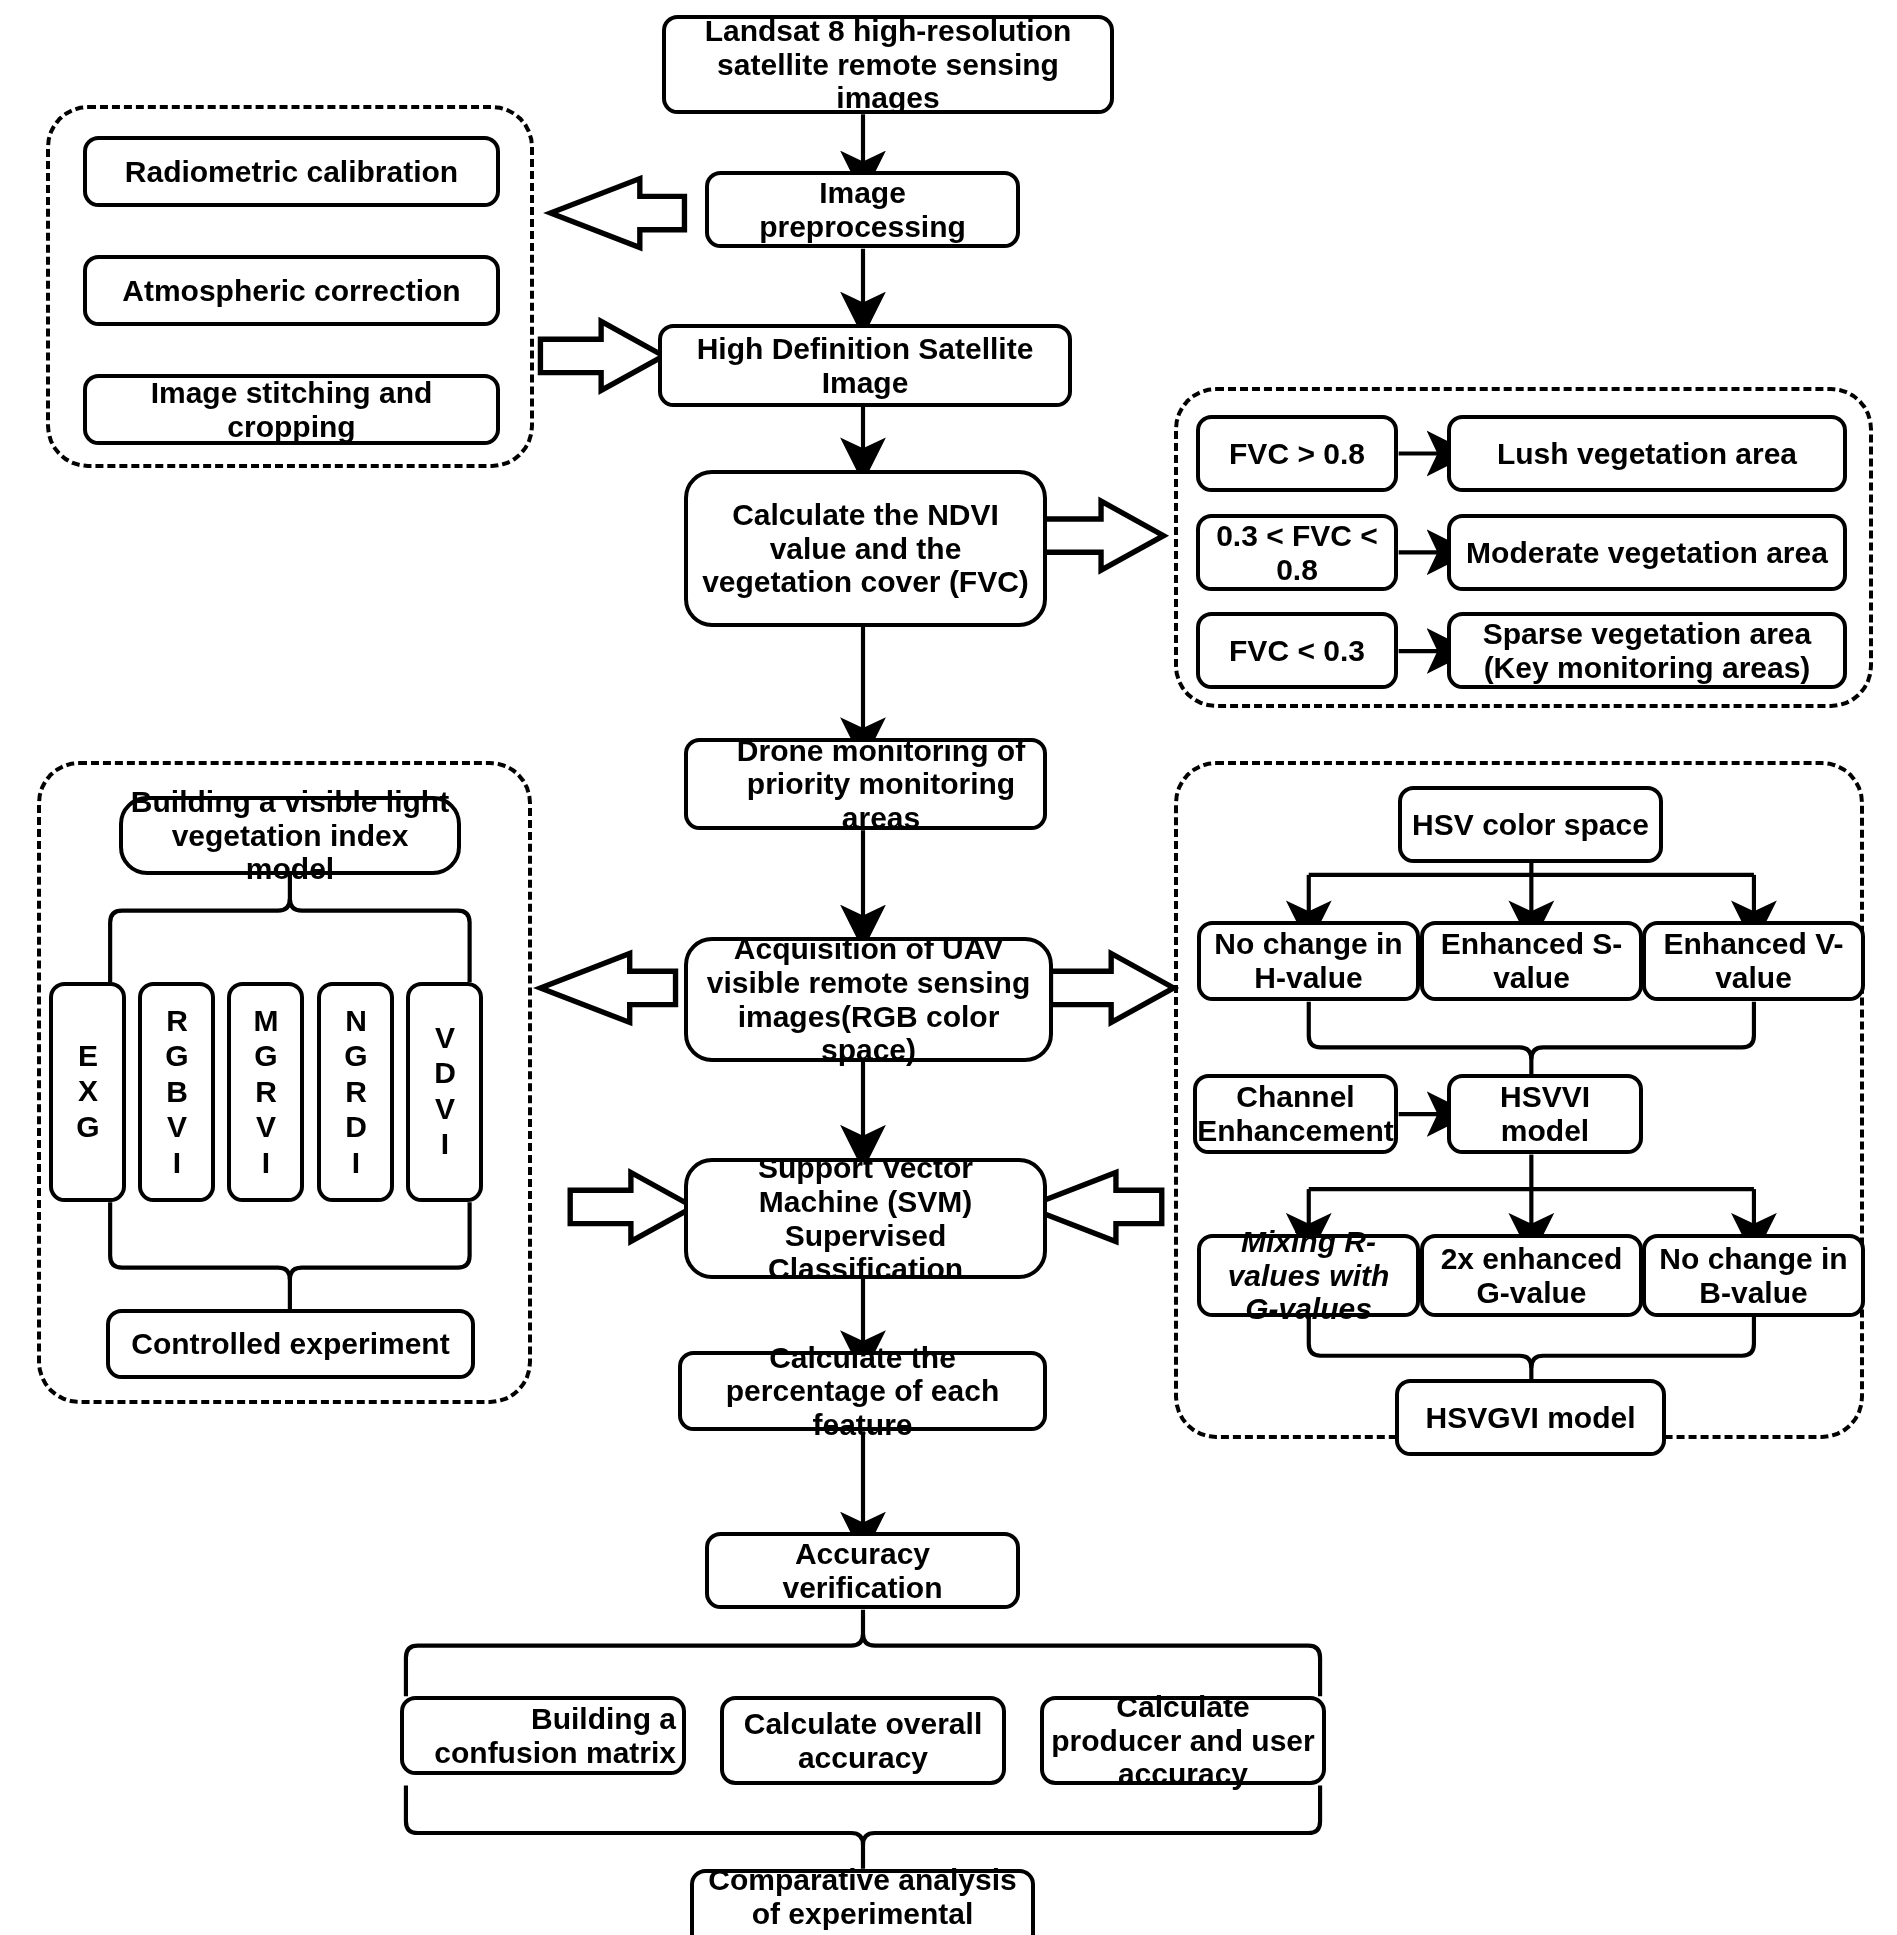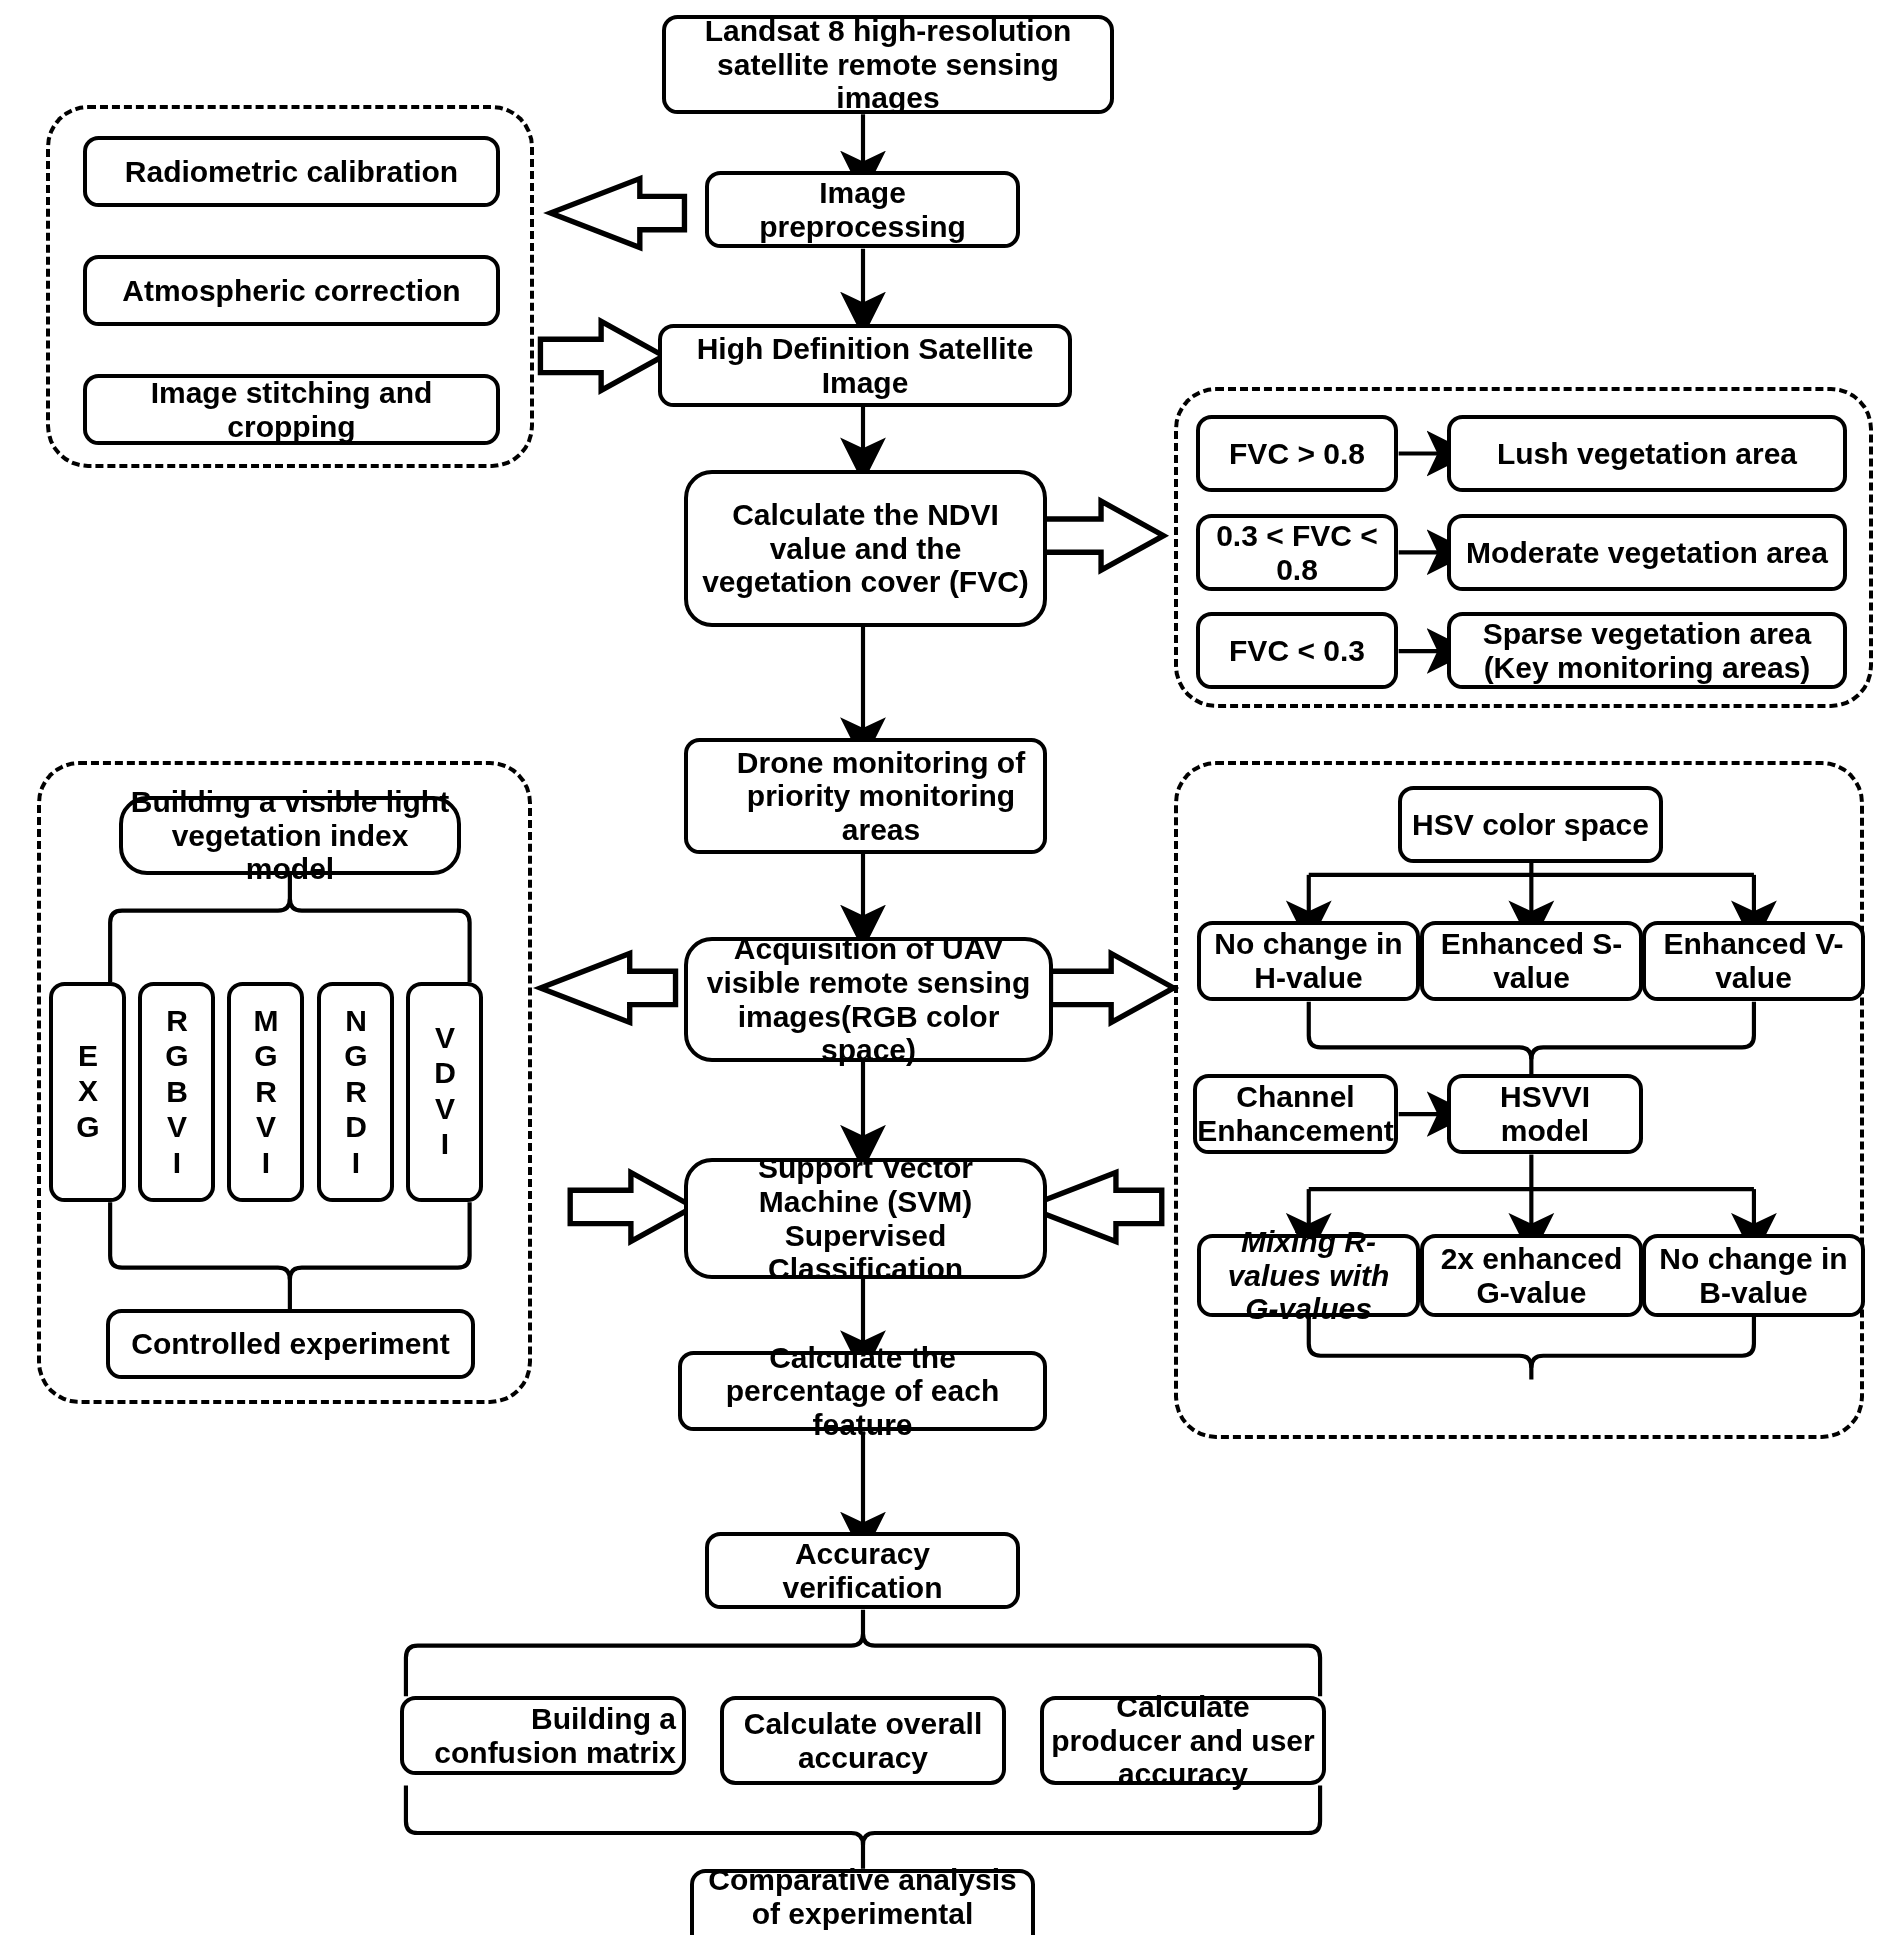--- a/index.html
+++ b/index.html
@@ -99,21 +99,21 @@
   <div class="dashgrp" style="left:1174px;top:761px;width:690px;height:678px;"></div>
 
   <div class="node f50" style="left:662px;top:15px;width:452px;height:99px;">Landsat 8 high-resolution satellite remote sensing images</div>
 
   <div class="node f50" style="left:705px;top:171px;width:315px;height:77px;">Image preprocessing</div>
 
   <div class="node f50" style="left:658px;top:312px;width:414px;height:83px;margin-top:12px;">High Definition Satellite Image</div>
 
   <div class="node f50 r34" style="left:684px;top:458px;width:363px;height:157px;">Calculate the NDVI value and the vegetation cover (FVC)</div>
 
-  <div class="node f50" style="left:684px;top:738px;width:363px;height:116px;padding-left:37px;">Drone monitoring of priority monitoring areas</div>
+  <div class="node f50" style="left:684px;top:738px;width:363px;height:92px;padding-left:37px;">Drone monitoring of priority monitoring areas</div>
 
   <div class="node f50 r34" style="left:684px;top:925px;width:369px;height:125px;">Acquisition of UAV visible remote sensing images(RGB color space)</div>
 
   <div class="node f50 r34" style="left:684px;top:1146px;width:363px;height:121px;">Support Vector Machine (SVM) Supervised Classification</div>
 
   <div class="node f50" style="left:678px;top:1351px;width:369px;height:80px;">Calculate the percentage of each feature</div>
 
   <div class="node f50" style="left:705px;top:1532px;width:315px;height:77px;">Accuracy verification</div>
 
   <div class="node f50" style="left:690px;top:1869px;width:345px;height:89px;">Comparative analysis of experimental results</div>
@@ -157,19 +157,20 @@
   <div class="node f50" style="left:1420px;top:921px;width:223px;height:80px;">Enhanced S-value</div>
   <div class="node f50" style="left:1642px;top:921px;width:223px;height:80px;">Enhanced V-value</div>
 
   <div class="node f50" style="left:1193px;top:1074px;width:205px;height:80px;">Channel Enhancement</div>
   <div class="node f50" style="left:1447px;top:1074px;width:196px;height:80px;">HSVVI model</div>
 
   <div class="node f50" style="left:1197px;top:1234px;width:223px;height:83px;font-style:italic;">Mixing R-values with G-values</div>
   <div class="node f50" style="left:1420px;top:1234px;width:223px;height:83px;">2x enhanced G-value</div>
   <div class="node f50" style="left:1642px;top:1234px;width:223px;height:83px;">No change in B-value</div>
 
+  <div class="node f50" style="left:1395px;top:1379px;width:271px;height:77px;">HSVGVI model</div>
 
   <div class="node f50" style="left:400px;top:1696px;width:286px;height:79px;text-align:right;">Building a confusion matrix</div>
   <div class="node f50" style="left:720px;top:1696px;width:286px;height:89px;text-align:center;">Calculate overall accuracy</div>
   <div class="node f50" style="left:1040px;top:1696px;width:286px;height:89px;">Calculate producer and user accuracy</div>
 
 </div>
 
 
 </body></html>

